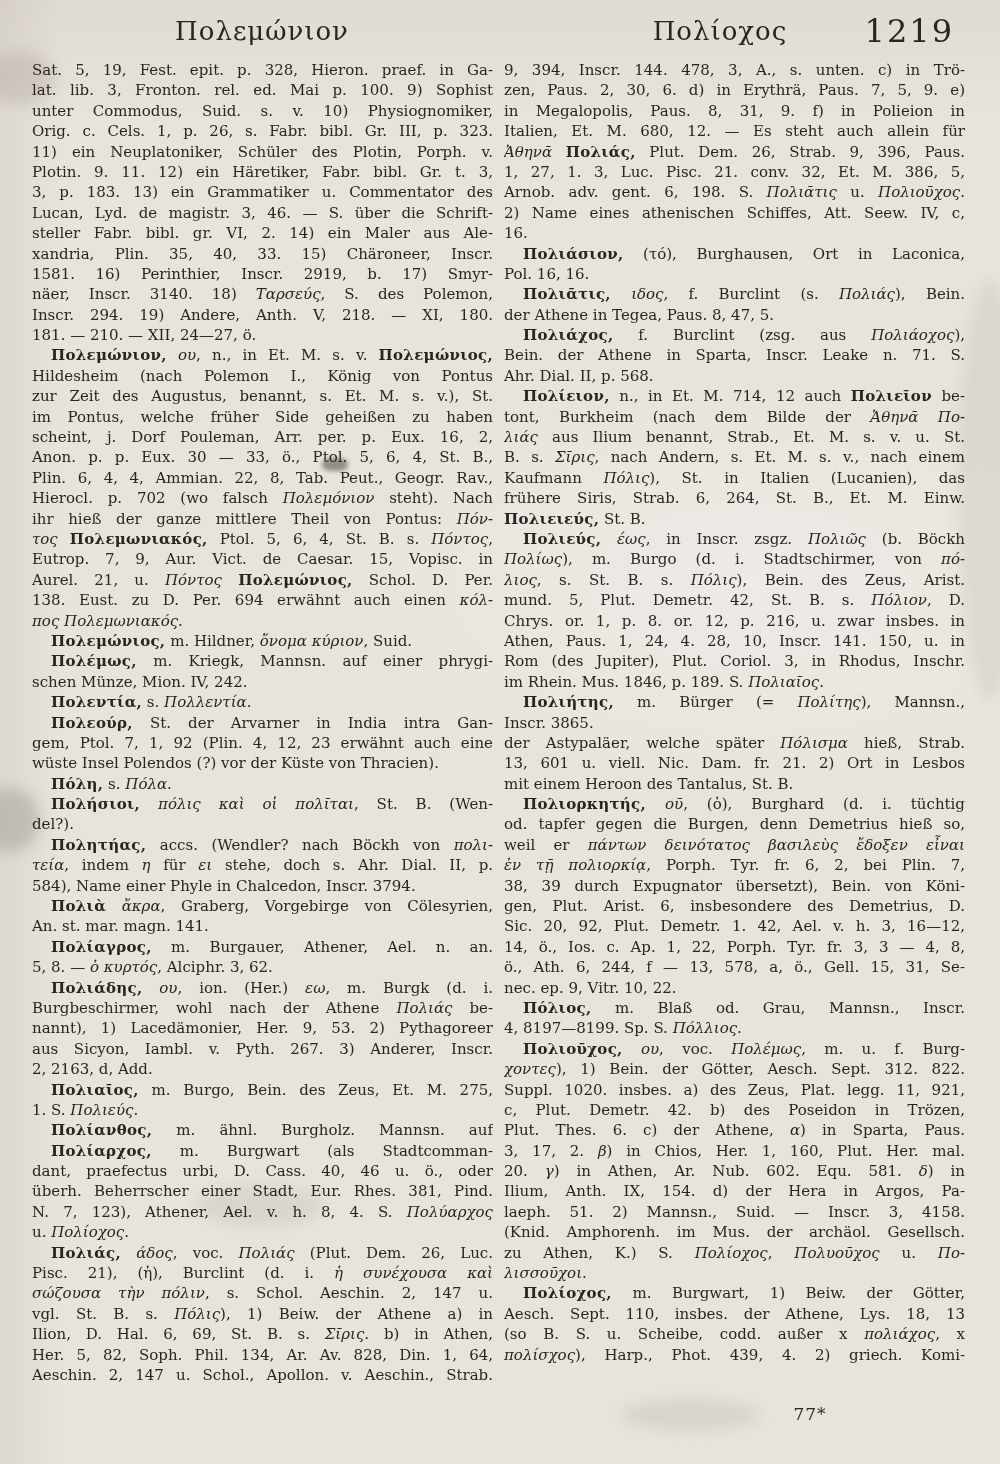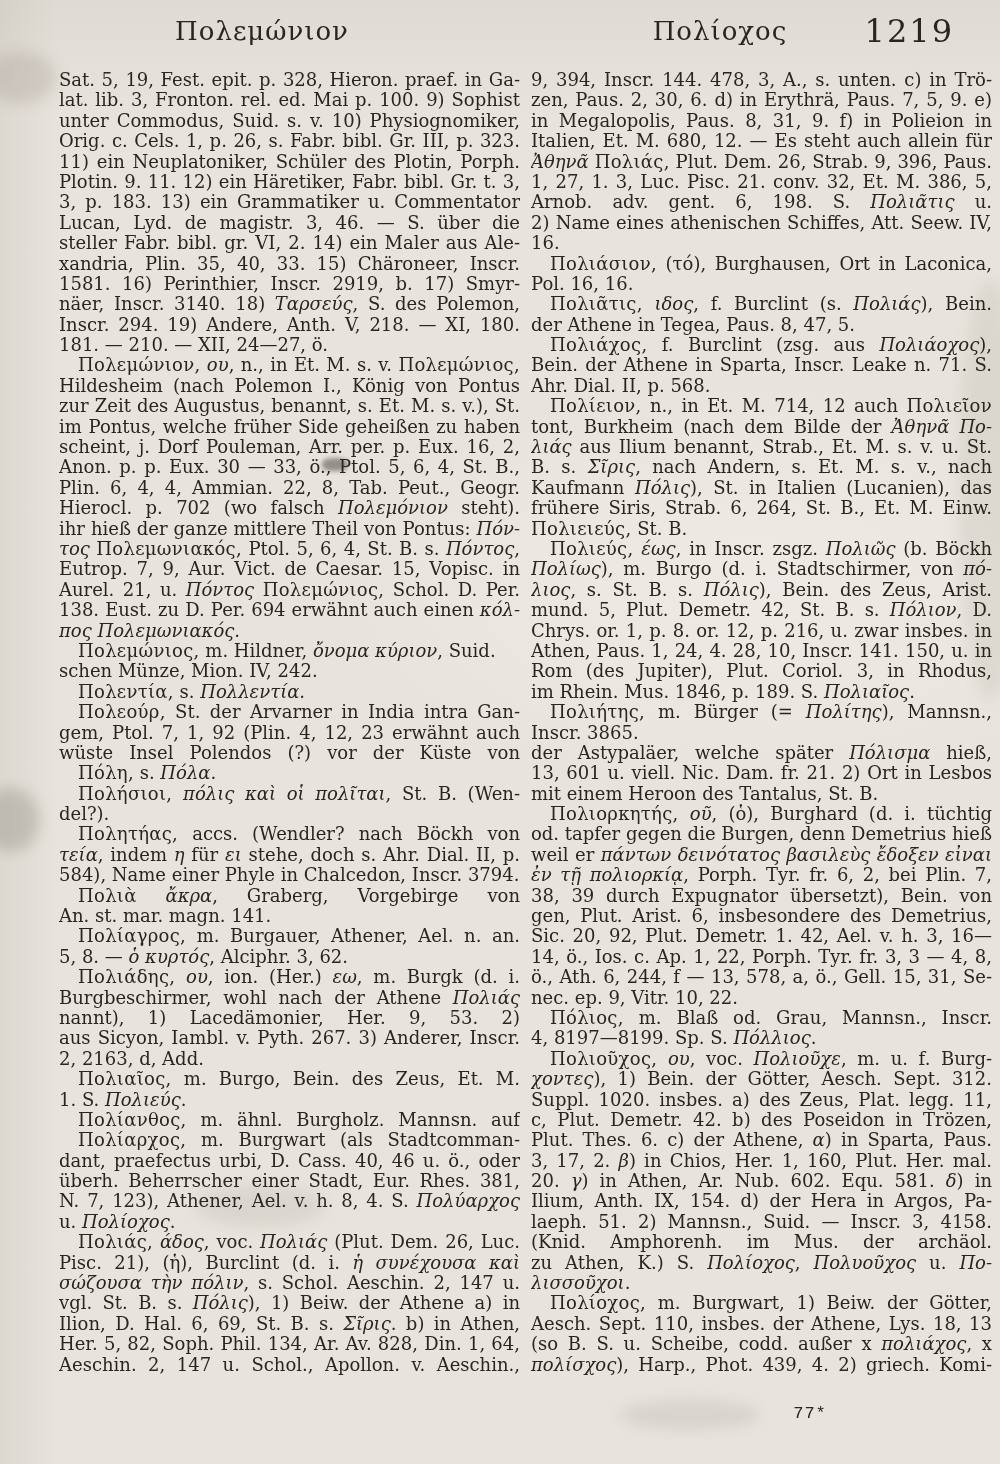--- a/index.html
+++ b/index.html
@@ -28,40 +28,40 @@
     position:absolute;top:16px;font-size:26px;letter-spacing:1px;
     text-align:center;white-space:nowrap;
   }
   #hdr-left{left:32px;width:460px;}
   #hdr-right{left:560px;width:320px;}
   #page-number{
     position:absolute;top:12px;right:46px;font-size:32px;letter-spacing:2px;
   }
 
   .col{
-    position:absolute;top:70px;width:461px;
-    font-size:18px;line-height:20.4px;margin-left:27px;
+    position:absolute;top:60px;width:461px;
+    font-size:15px;line-height:20.4px;
   }
   #col-left{left:32px;}
   #col-right{left:504px;}
 
   .line{
     text-align:justify;
     text-align-last:justify;
     -moz-text-align-last:justify;
     height:20.4px;overflow:hidden;
   }
   .line.e{text-align-last:left;-moz-text-align-last:left;}
   .line.i{text-indent:19px;}
-  .line b{font-weight:normal;letter-spacing:.3px;}
+  .line b{font-weight:bold;letter-spacing:.3px;}
   .line i{font-style:italic;}
 
   #footer-sig{
     position:absolute;left:760px;top:1404px;width:100px;
-    text-align:center;font-size:17px;letter-spacing:1px;font-family:Liberation Mono, monospace;
+    text-align:center;font-size:17px;letter-spacing:1px;
   }
 </style>
 </head>
 <body>
 
 <div class="paper-grain"></div>
 <div class="stain s1"></div>
 <div class="stain s2"></div>
 <div class="stain s3"></div>
 <div class="stain s4"></div>
@@ -97,20 +97,21 @@
     <div class="line">Anon. p. p. Eux. 30 — 33, ö., Ptol. 5, 6, 4, St. B.,</div>
     <div class="line">Plin. 6, 4, 4, Ammian. 22, 8, Tab. Peut., Geogr. Rav.,</div>
     <div class="line">Hierocl. p. 702 (wo falsch <i>Πολεμόνιον</i> steht). Nach</div>
     <div class="line">ihr hieß der ganze mittlere Theil von Pontus: <i>Πόν-</i></div>
     <div class="line"><i>τος</i> <b>Πολεμωνιακός,</b> Ptol. 5, 6, 4, St. B. s. <i>Πόντος</i>,</div>
     <div class="line">Eutrop. 7, 9, Aur. Vict. de Caesar. 15, Vopisc. in</div>
     <div class="line">Aurel. 21, u. <i>Πόντος</i> <b>Πολεμώνιος,</b> Schol. D. Per.</div>
     <div class="line">138. Eust. zu D. Per. 694 erwähnt auch einen <i>κόλ-</i></div>
     <div class="line e"><i>πος Πολεμωνιακός</i>.</div>
     <div class="line i e"><b>Πολεμώνιος,</b> m. Hildner, <i>ὄνομα κύριον</i>, Suid.</div>
+    <div class="line i"><b>Πολέμως,</b> m. Kriegk, Mannsn. auf einer phrygi-</div>
     <div class="line e">schen Münze, Mion. IV, 242.</div>
     <div class="line i e"><b>Πολεντία,</b> s. <i>Πολλεντία</i>.</div>
     <div class="line i"><b>Πολεούρ,</b> St. der Arvarner in India intra Gan-</div>
     <div class="line">gem, Ptol. 7, 1, 92 (Plin. 4, 12, 23 erwähnt auch eine</div>
     <div class="line e">wüste Insel Polendos (?) vor der Küste von Thracien).</div>
     <div class="line i e"><b>Πόλη,</b> s. <i>Πόλα</i>.</div>
     <div class="line i"><b>Πολήσιοι,</b> <i>πόλις καὶ οἱ πολῖται</i>, St. B. (Wen-</div>
     <div class="line e">del?).</div>
     <div class="line i"><b>Πολητήας,</b> accs. (Wendler? nach Böckh von <i>πολι-</i></div>
     <div class="line"><i>τεία</i>, indem <i>η</i> für <i>ει</i> stehe, doch s. Ahr. Dial. II, p.</div>
@@ -183,21 +184,21 @@
     <div class="line">weil er <i>πάντων δεινότατος βασιλεὺς ἔδοξεν εἶναι</i></div>
     <div class="line"><i>ἐν τῇ πολιορκίᾳ</i>, Porph. Tyr. fr. 6, 2, bei Plin. 7,</div>
     <div class="line">38, 39 durch Expugnator übersetzt), Bein. von Köni-</div>
     <div class="line">gen, Plut. Arist. 6, insbesondere des Demetrius, D.</div>
     <div class="line">Sic. 20, 92, Plut. Demetr. 1. 42, Ael. v. h. 3, 16—12,</div>
     <div class="line">14, ö., Ios. c. Ap. 1, 22, Porph. Tyr. fr. 3, 3 — 4, 8,</div>
     <div class="line">ö., Ath. 6, 244, f — 13, 578, a, ö., Gell. 15, 31, Se-</div>
     <div class="line e">nec. ep. 9, Vitr. 10, 22.</div>
     <div class="line i"><b>Πόλιος,</b> m. Blaß od. Grau, Mannsn., Inscr.</div>
     <div class="line e">4, 8197—8199. Sp. S. <i>Πόλλιος</i>.</div>
-    <div class="line i"><b>Πολιοῦχος,</b> <i>ου</i>, voc. <i>Πολιοῦχε</i>, m. u. f. Burg-</div>
+    <div class="line i"><b>Πολιοῦχος,</b> <i>ου</i>, voc. <i>Πολέμως</i>, m. u. f. Burg-</div>
     <div class="line"><i>χοντες</i>), 1) Bein. der Götter, Aesch. Sept. 312. 822.</div>
     <div class="line">Suppl. 1020. insbes. a) des Zeus, Plat. legg. 11, 921,</div>
     <div class="line">c, Plut. Demetr. 42. b) des Poseidon in Trözen,</div>
     <div class="line">Plut. Thes. 6. c) der Athene, <i>α</i>) in Sparta, Paus.</div>
     <div class="line">3, 17, 2. <i>β</i>) in Chios, Her. 1, 160, Plut. Her. mal.</div>
     <div class="line">20. <i>γ</i>) in Athen, Ar. Nub. 602. Equ. 581. <i>δ</i>) in</div>
     <div class="line">Ilium, Anth. IX, 154. d) der Hera in Argos, Pa-</div>
     <div class="line">laeph. 51. 2) Mannsn., Suid. — Inscr. 3, 4158.</div>
     <div class="line">(Knid. Amphorenh. im Mus. der archäol. Gesellsch.</div>
     <div class="line">zu Athen, K.) S. <i>Πολίοχος</i>, <i>Πολυοῦχος</i> u. <i>Πο-</i></div>

